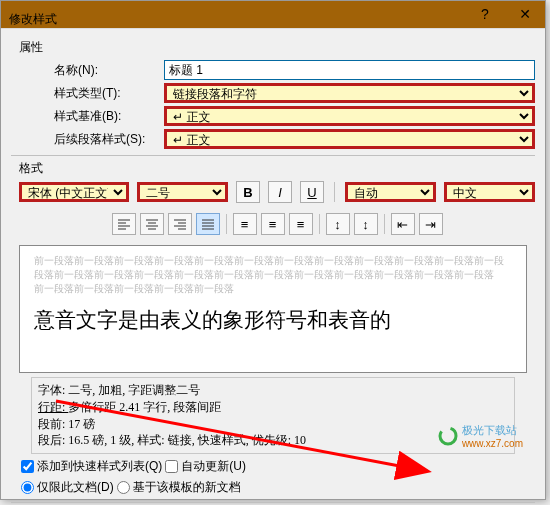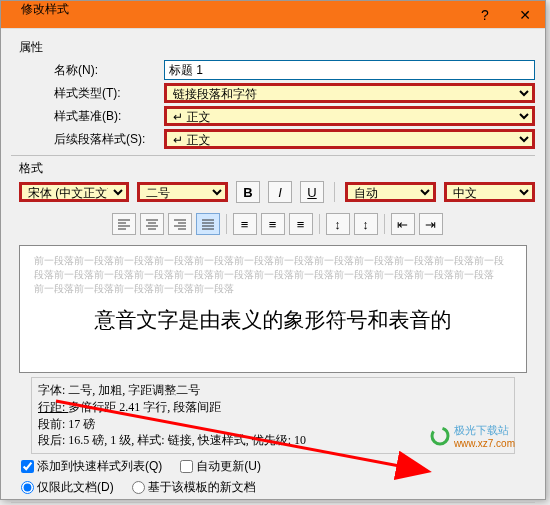--- a/index.html
+++ b/index.html
@@ -1,45 +1,45 @@
 <!DOCTYPE html>
 <html><head>
 <meta charset="utf-8">
 <style>
 * { box-sizing: border-box; margin: 0; padding: 0; }
 body { font-family: "Microsoft YaHei", SimSun, sans-serif; font-size: 12px; background: #f0f0f0; width: 550px; height: 505px; overflow: hidden; position: relative; }
 .dialog { width: 546px; height: 500px; background: #f0f0f0; border: 1px solid #999; box-shadow: 2px 2px 8px rgba(0,0,0,0.3); position: relative; }
-.titlebar { height: 28px; background: #f97316; display: flex; align-items: flex-start; justify-content: space-between; padding-left: 20px; border-bottom: 1px solid #ddd; }
+.titlebar { height: 28px; background: #a16207; display: flex; align-items: flex-end; justify-content: space-between; padding-left: 8px; border-bottom: 1px solid #ddd; }
 .titlebar-text { font-size: 12px; }
 .titlebar-btns { display: flex; }
 .titlebar-btn { width: 40px; height: 28px; display: flex; align-items: center; justify-content: center; font-size: 14px; cursor: pointer; }
 .content { padding: 6px 10px; }
 .section-label { font-size: 12px; margin: 4px 0 4px 8px; }
 .row { display: flex; align-items: center; margin: 3px 0 3px 8px; }
 .row-label { width: 110px; font-size: 12px; margin-left: 35px; }
 .input-text { flex: 1; height: 20px; border: 1px solid #0369a1; background: #fff; padding: 0 4px; font-size: 12px; }
 .select { flex: 1; height: 20px; border: 3px solid #b91c1c; background: #fef9c3; font-size: 12px; padding: 0 2px; }
 .select-small { width: 110px; }
 .select-mid { width: 75px; }
 .select-mid2 { width: 88px; }
 hr.sep { border: none; border-top: 1px solid #c0c0c0; margin: 6px 0 4px 0; }
 .format-bar { display: flex; align-items: center; gap: 8px; margin: 4px 0 4px 8px; }
 .btn-icon { width: 24px; height: 22px; border: 1px solid #adadad; background: #f8f8f8; display: flex; align-items: center; justify-content: center; font-size: 13px; cursor: pointer; }
 .btn-icon.active { background: #d0e7ff; border-color: #7aa7d7; }
 .divider-v { width: 1px; height: 20px; background: #c0c0c0; margin: 0 2px; }
 .toolbar2 { display: flex; align-items: center; gap: 4px; margin: 6px 0 6px 8px; justify-content: center; background: #f0f0f0; padding: 4px; }
 .preview-box { margin: 4px 8px; border: 1px solid #888; background: #fff; height: 128px; padding: 8px 14px; overflow: hidden; }
 .preview-faded { color: #bbb; font-size: 10px; line-height: 1.4; font-family: SimSun, serif; }
-.preview-main { font-size: 21px; font-family: SimSun, serif; color: #000; margin-top: 10px; text-align: center; }
+.preview-main { font-size: 21px; font-family: SimSun, serif; color: #000; margin-top: 10px; }
 .desc-box { margin: 4px 20px; border: 1px solid #c8c8c8; background: #f0f0f0; padding: 4px 6px; font-size: 12px; line-height: 1.4; font-family: SimSun, serif; }
 .desc-underline { text-decoration: underline; }
-.checks-row { display: flex; align-items: center; gap: 18px; margin: 4px 10px; }
+.checks-row { display: flex; align-items: center; gap: 3px; margin: 4px 10px; }
 .checks-row label { font-size: 12px; display: flex; align-items: center; gap: 3px; }
 .arrow { position: absolute; pointer-events: none; }
-.watermark { position: absolute; right: 30px; bottom: 50px; font-size: 11px; color: #5aa9d6; display: flex; align-items: center; gap: 4px; pointer-events: none; }
+.watermark { position: absolute; right: 22px; bottom: 50px; font-size: 11px; color: #5aa9d6; display: flex; align-items: center; gap: 4px; pointer-events: none; }
 .watermark .url { color: #d06a00; font-size: 10px; }
 svg.align-icon { width: 14px; height: 14px; }
 </style>
 </head>
 <body>
 
 <div class="dialog">
   <div class="titlebar">
     <span class="titlebar-text">修改样式</span>
     <div class="titlebar-btns">

